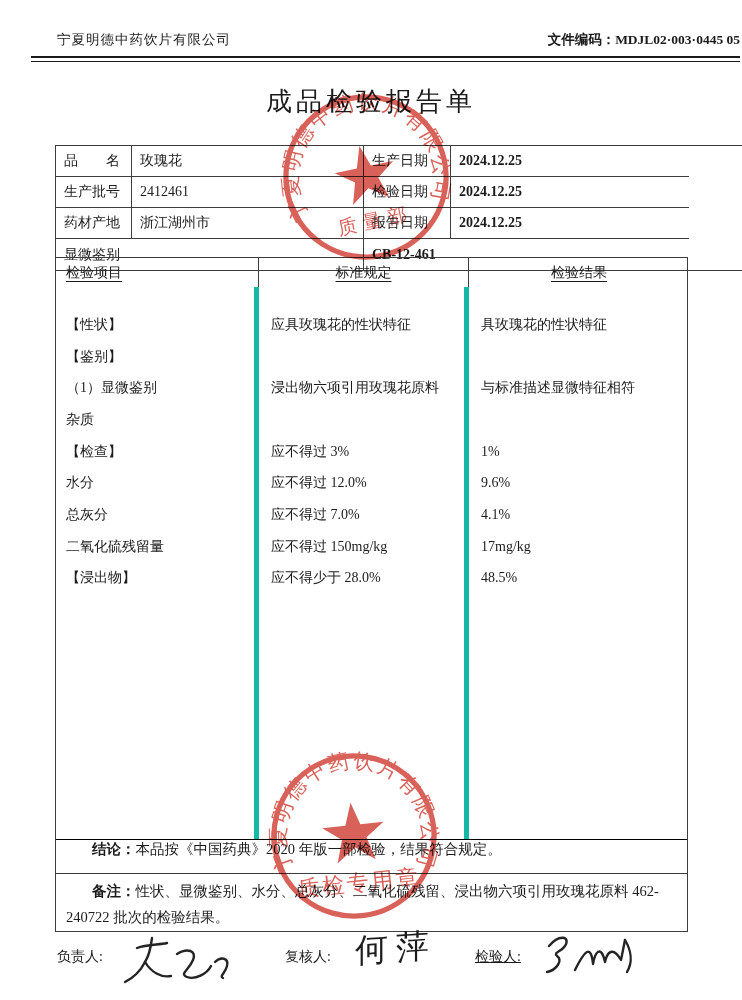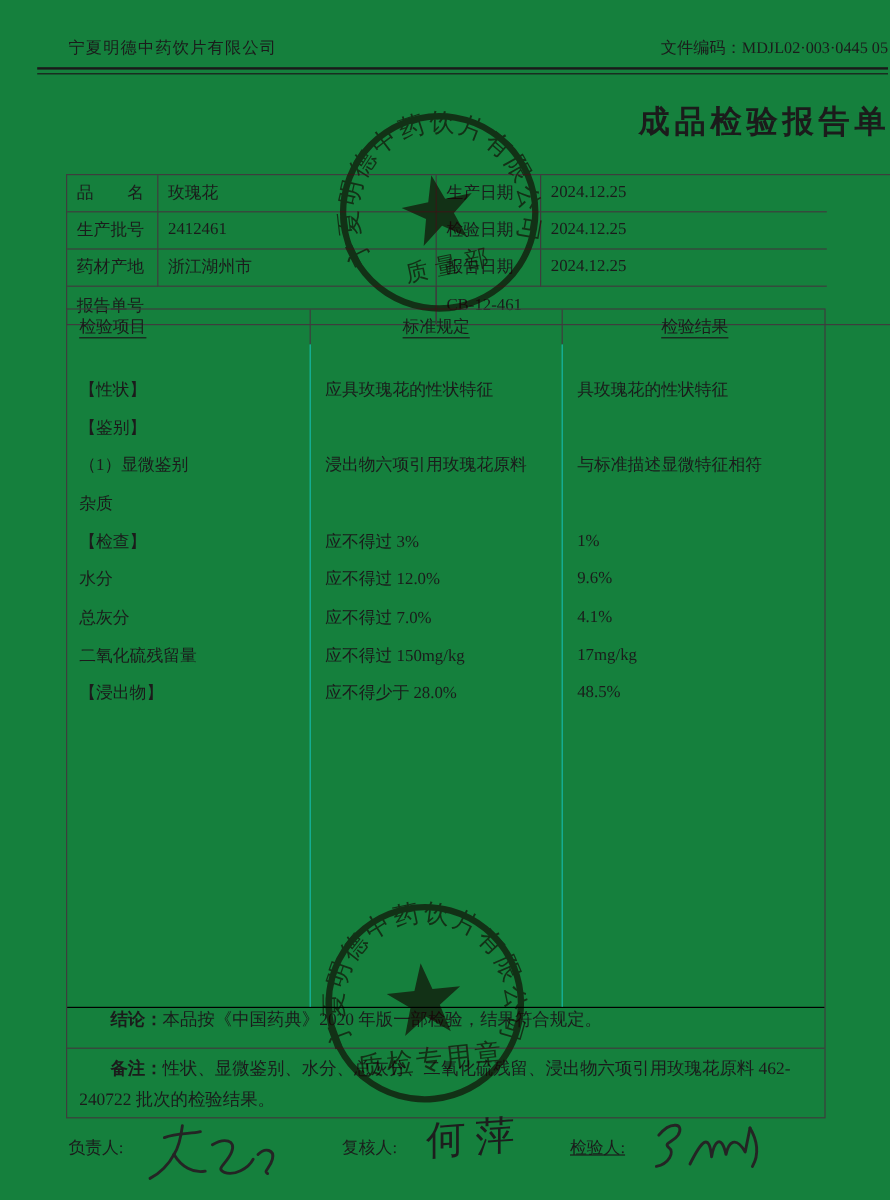--- a/index.html
+++ b/index.html
@@ -1,49 +1,49 @@
 <!DOCTYPE html>
 <html><head>
 <meta charset="utf-8">
 <style>
   html,body{margin:0;padding:0;background:#d9d9d9;}
   .page{
     position:relative;width:742px;height:1000px;margin:0 auto;
-    background:#15803d;color:#1b1b1b;overflow:hidden;
+    background:#ffffff;color:#1b1b1b;overflow:hidden;
     font-family:"Liberation Serif","DejaVu Serif",serif;
   }
   
   .hdr-company{position:absolute;left:57px;top:31px;font-size:13.5px;letter-spacing:1px;}
-  .hdr-code{position:absolute;right:2px;top:31px;font-size:13.5px;white-space:nowrap;}
+  .hdr-code{position:absolute;right:2px;top:31px;font-size:13.5px;white-space:nowrap;font-weight:bold;}
   .hdr-rule{position:absolute;left:31px;top:56px;width:709px;height:3px;
     border-top:2px solid #1a1a1a;border-bottom:1px solid #1a1a1a;}
   
-  .title{position:absolute;left:0;top:84px;width:100%;text-align:right;
-    font-size:26px;font-weight:700;letter-spacing:4px;}
+  .title{position:absolute;left:0;top:84px;width:100%;text-align:center;
+    font-size:26px;font-weight:400;letter-spacing:4px;}
   
   .info-table{position:absolute;left:55px;top:133px;width:738px;
     display:grid;grid-template-columns:76px 232px 87px 238px;
     border:1px solid #3d3d3d;box-sizing:border-box;font-size:14px;margin-top:12px;}
   .info-table .cell{height:31px;display:flex;align-items:center;
     padding:0 0 0 8px;box-sizing:border-box;
     border-right:1px solid #3d3d3d;border-bottom:1px solid #3d3d3d;white-space:nowrap;}
-  .info-table .cell.last-col{border-right:none;}
+  .info-table .cell.last-col{border-right:none;font-weight:bold;}
   .info-table .cell.last-row{border-bottom:none;}
   .info-table .span2{grid-column:span 2;}
   
   .result-table{position:absolute;left:55px;top:257px;width:633px;
     border:1px solid #3d3d3d;box-sizing:border-box;font-size:14px;}
   .rt-head{display:grid;grid-template-columns:203px 210px 220px;height:29px;}
   .rt-head .hcell{display:flex;align-items:center;justify-content:center;
     border-right:1px solid #3d3d3d;box-sizing:border-box;}
   .rt-head .hcell:first-child{justify-content:flex-start;padding-left:10px;}
   .rt-head .hcell:last-child{border-right:none;}
   .rt-head .hcell span{text-decoration:underline;text-underline-offset:4px;}
   .rt-body{display:grid;grid-template-columns:203px 210px 220px;height:552px;}
-  .rt-col{border-right:1px solid #14b8a6;box-sizing:border-box;padding-top:22px;}
+  .rt-col{border-right:5px solid #14b8a6;box-sizing:border-box;padding-top:22px;}
   .rt-col:last-child{border-right:none;}
   .rt-line{height:31.7px;display:flex;align-items:center;padding-left:10px;white-space:nowrap;}
   .rt-col.std .rt-line, .rt-col.res .rt-line{padding-left:12px;}
   
   .concl-row{border-top:1px solid #000000;height:34px;display:flex;
     padding:0 10px;box-sizing:border-box;}
   .concl-row p{margin:0;text-indent:26px;font-size:14.5px;}
   .remark-row{border-top:1px solid #3d3d3d;height:58px;padding:4px 10px 0 10px;box-sizing:border-box;}
   .remark-row p{margin:0;text-indent:26px;font-size:14.5px;line-height:26px;}
   .lbl-bold{font-weight:700;}
@@ -80,21 +80,21 @@
     <div class="cell">生产批号</div>
     <div class="cell">2412461</div>
     <div class="cell">检验日期</div>
     <div class="cell last-col">2024.12.25</div>
 
     <div class="cell">药材产地</div>
     <div class="cell">浙江湖州市</div>
     <div class="cell">报告日期</div>
     <div class="cell last-col">2024.12.25</div>
 
-    <div class="cell span2 last-row">报告单号</div>
+    <div class="cell span2 last-row">显微鉴别</div>
     <div class="cell span2 last-col last-row" style="border-left:1px solid #3d3d3d;margin-left:-1px;">CB-12-461</div>
   </div>
 
   <div class="result-table">
     <div class="rt-head">
       <div class="hcell">
           <span>检验项目</span>
         </div>
       <div class="hcell">
           <span>标准规定</span>

